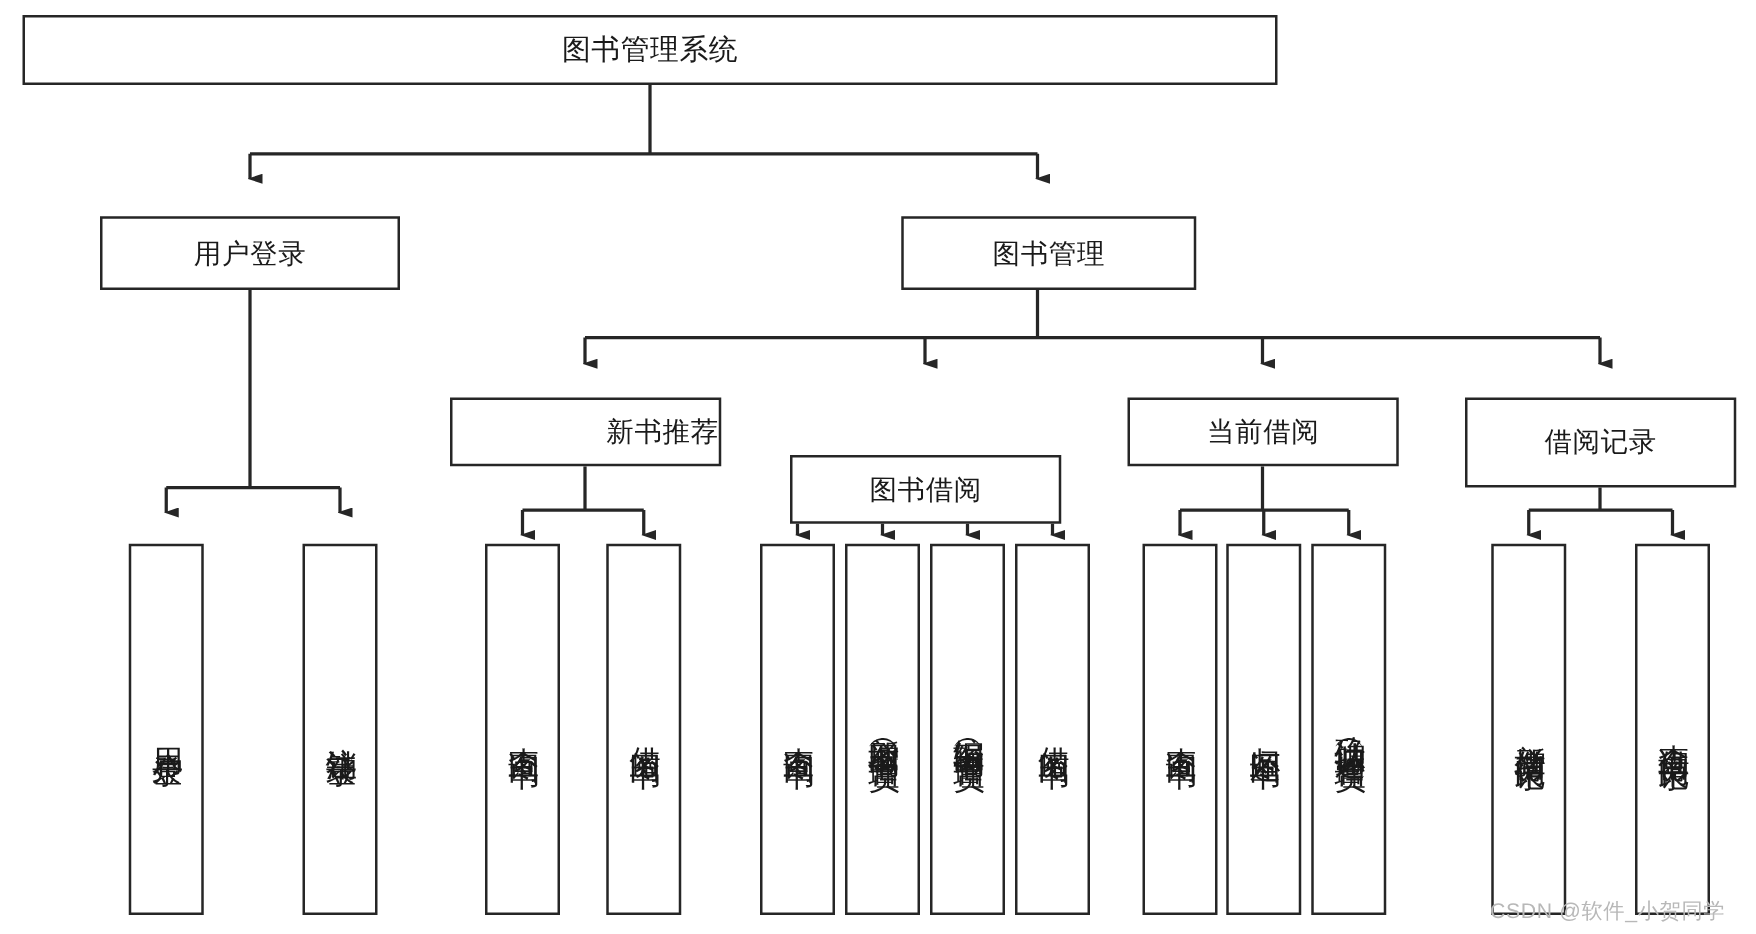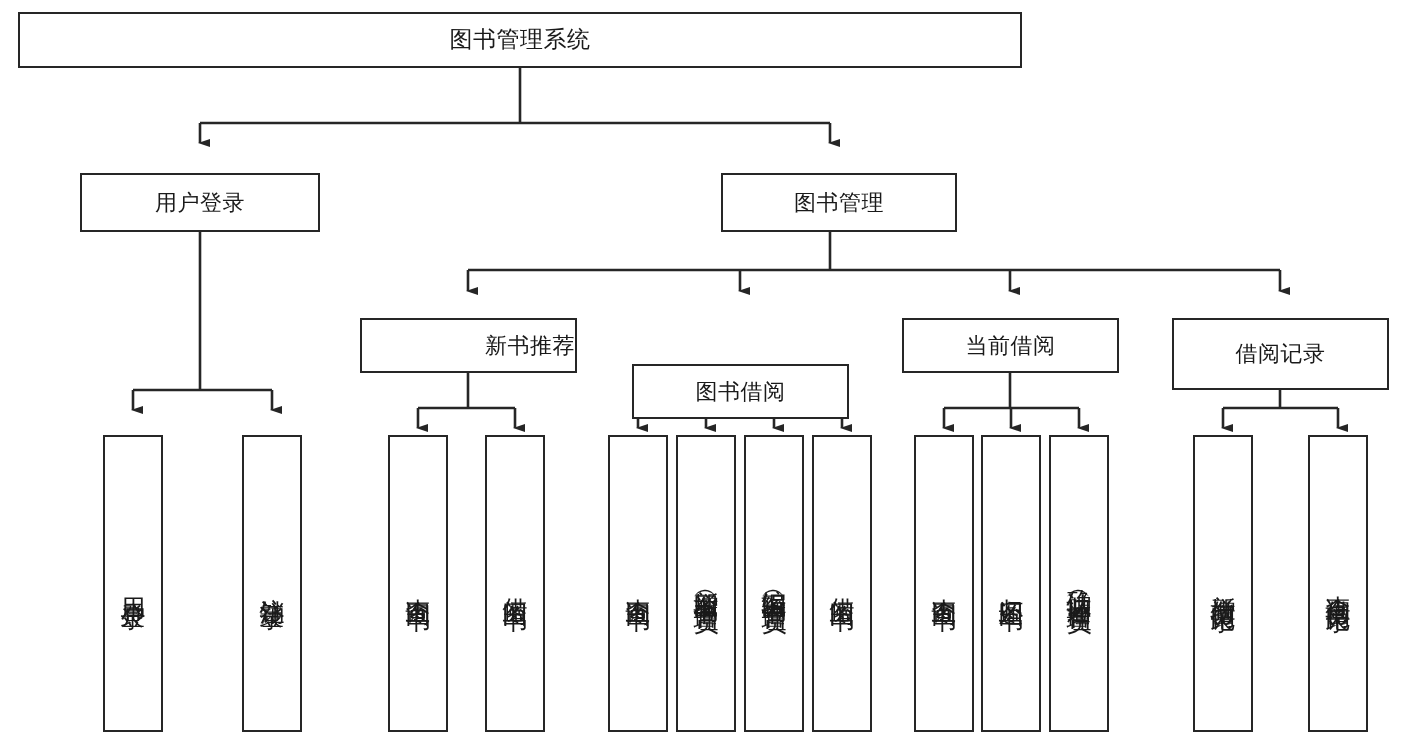--- a/index.html
+++ b/index.html
@@ -186,14 +186,15 @@
     <span class="label">确认归还（管理员）</span>
   </div>
 
   <div class="node vertical" style="left:1193px; top:435px; width:60px; height:297px;">
     <span class="label">新增借阅记录</span>
   </div>
   <div class="node vertical" style="left:1308px; top:435px; width:60px; height:297px;">
     <span class="label">查询借阅记录</span>
   </div>
 
+  <div class="watermark" style="left:1192px; top:717px;">CSDN @软件_小贺同学</div>
 
 </div>
 
 </body></html>

